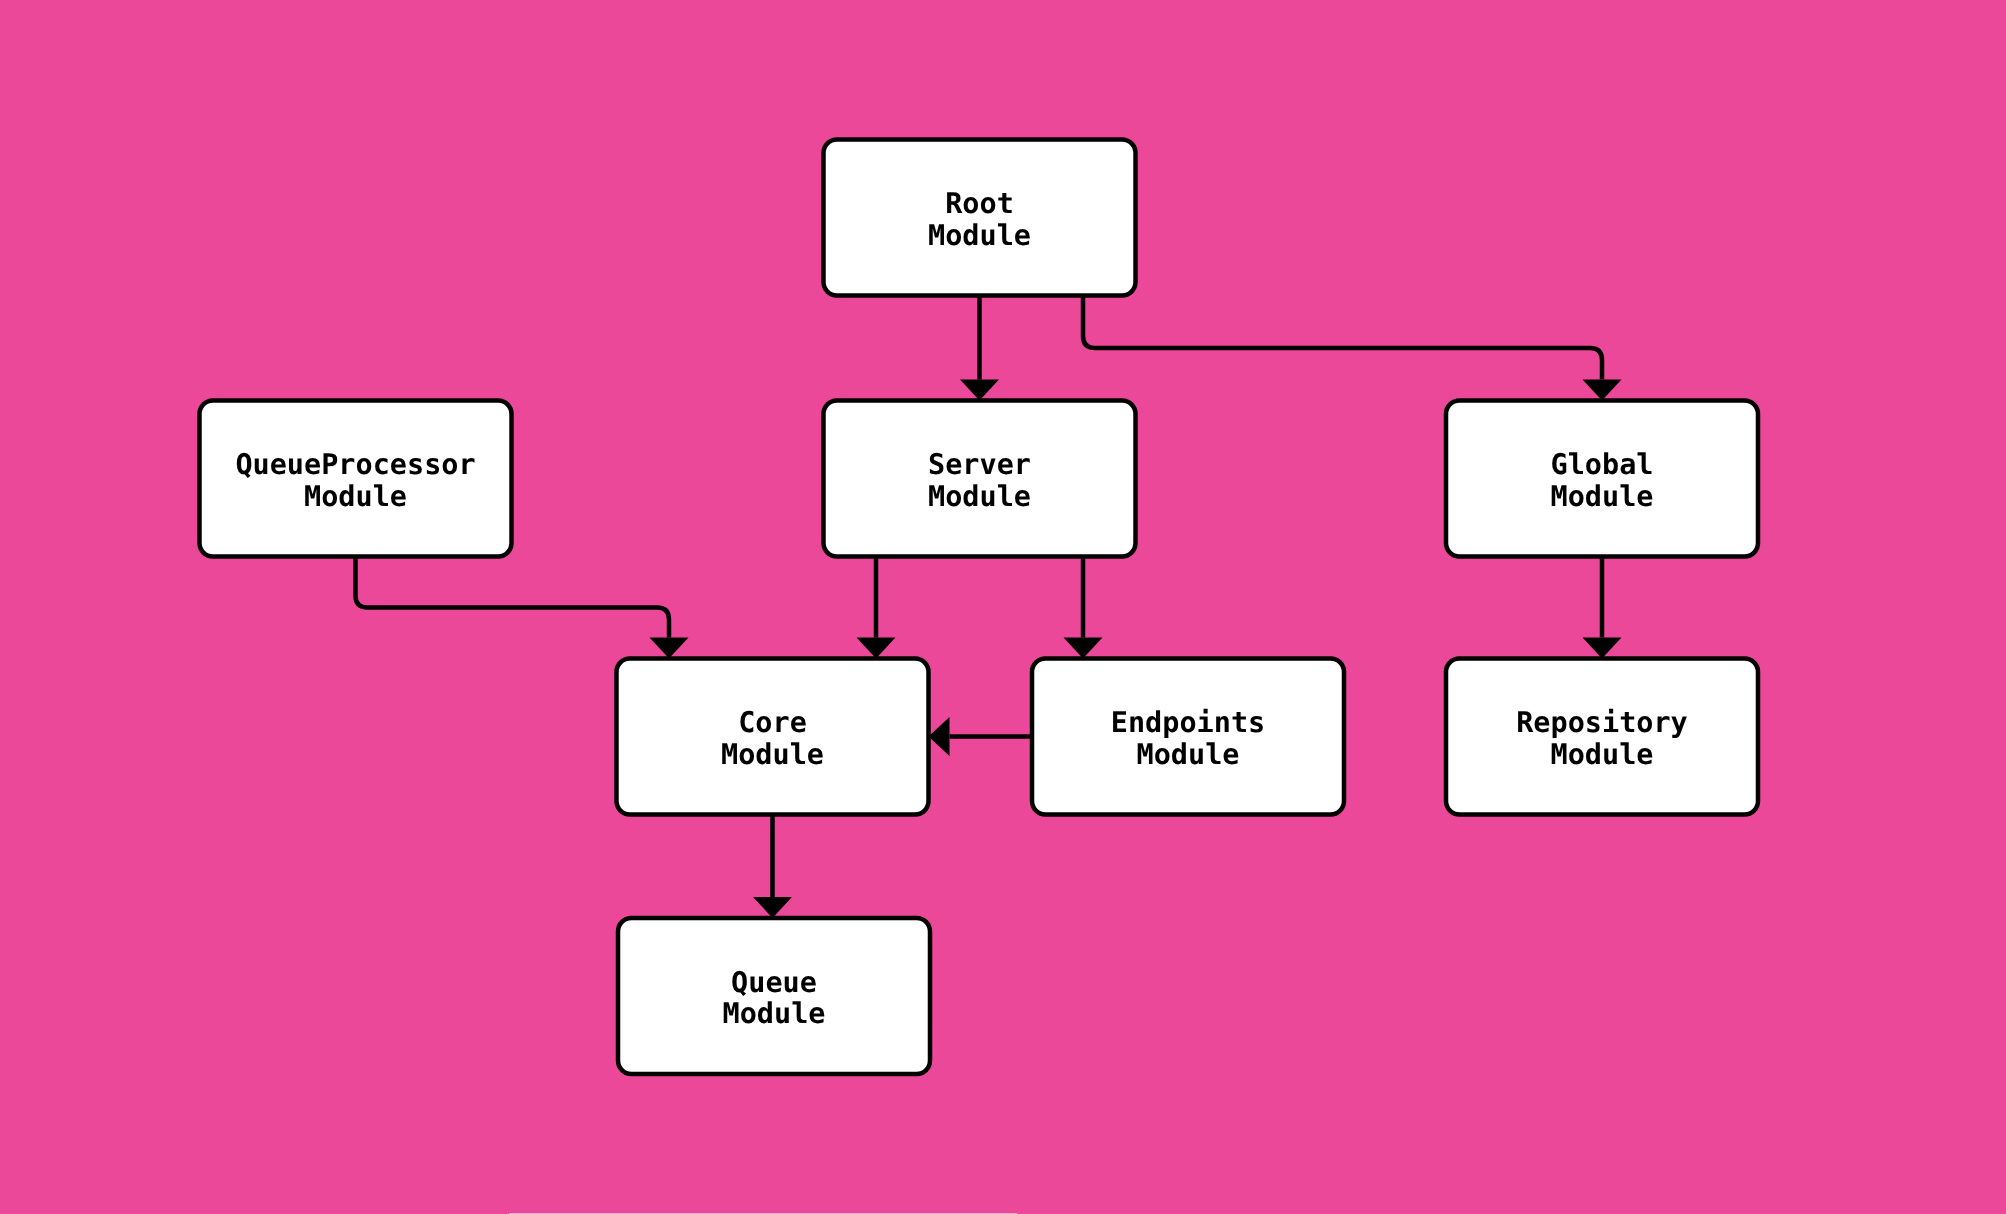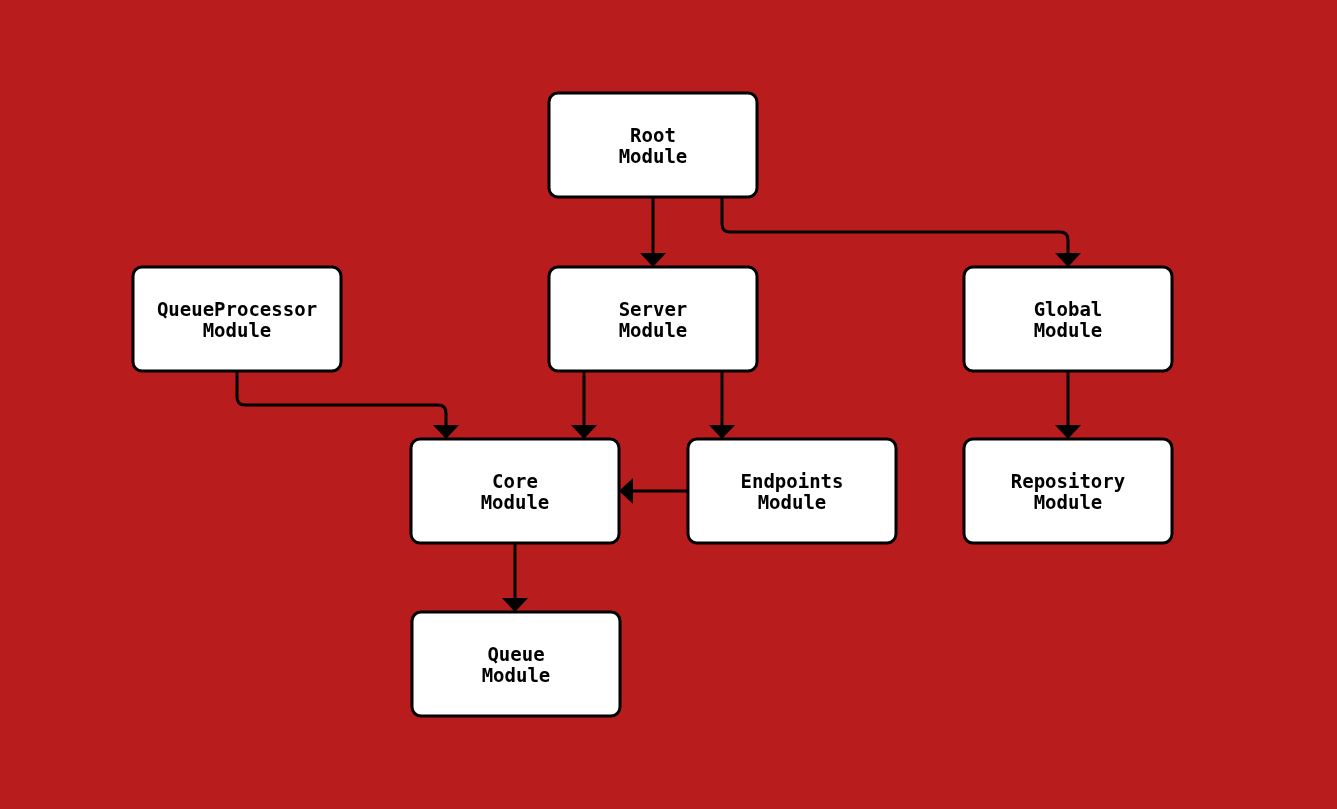--- a/index.html
+++ b/index.html
@@ -7,21 +7,21 @@
     padding: 0;
     background: #ffffff;
     width: 1337px;
     height: 809px;
     overflow: hidden;
   }
   .diagram-wrap {
     position: relative;
     width: 1337px;
     height: 809px;
-    background: #b91c1c;
+    background: #ec4899;
   }
   svg {
     display: block;
     width: 1337px;
     height: 809px;
   }
   .node-box {
     fill: #ffffff;
     stroke: #000000;
     stroke-width: 3;

